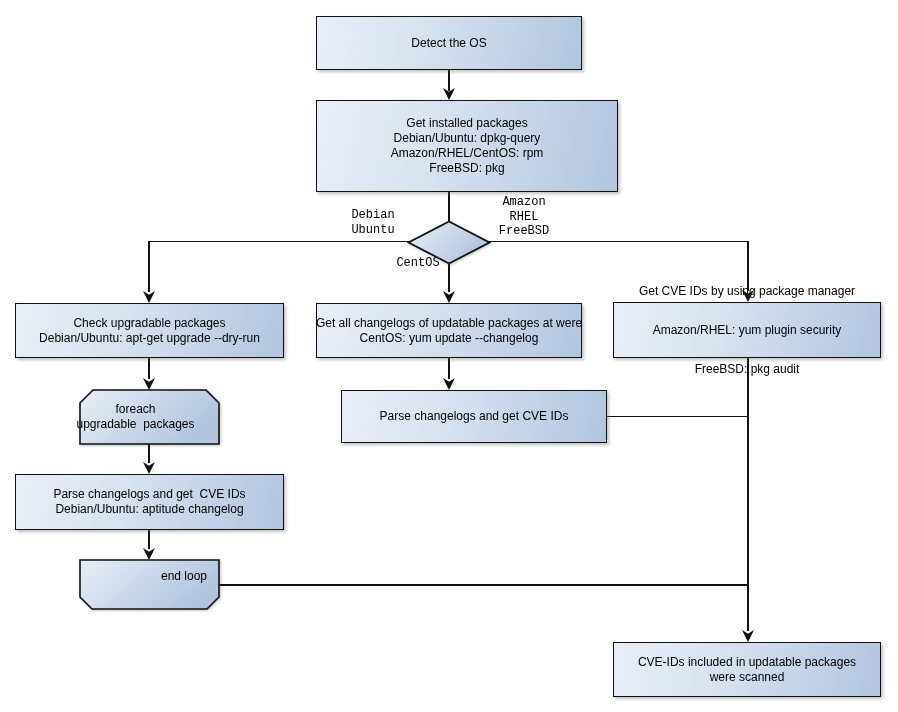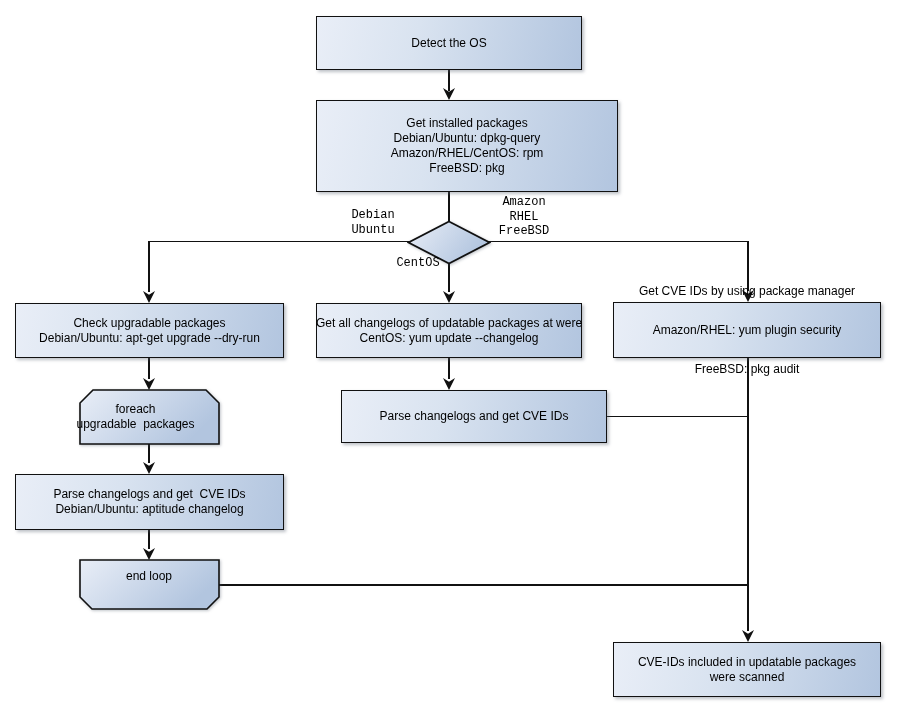--- a/index.html
+++ b/index.html
@@ -163,21 +163,21 @@
 
   <svg class="shape-svg" style="left:79px; top:559px;" width="141" height="51" viewBox="0 0 141 51">
     <defs>
       <linearGradient id="gradEndloop" x1="0" y1="0" x2="1" y2="0.4">
         <stop offset="0" stop-color="#e9eef7"></stop>
         <stop offset="1" stop-color="#b2c5df"></stop>
       </linearGradient>
     </defs>
     <polygon points="1,1 140,1 140,38 128,50 13,50 1,38" fill="url(#gradEndloop)" stroke="#111111" stroke-width="1.6"></polygon>
   </svg>
-  <div class="shape-text" style="left:80px; top:560px; width:138px; height:32px;">
+  <div class="shape-text" style="left:80px; top:560px; width:138px; height:32px;padding-left:35px;">
     <div class="line">end loop</div>
   </div>
 
   <div class="node rect" style="left:613px; top:642px; width:268px; height:55px;">
     <div class="line">CVE-IDs included in updatable packages</div>
     <div class="line">were scanned</div>
   </div>
 
   <div class="edge-label" style="left:345px; top:208px; width:56px;">
     <div class="line">Debian</div>

